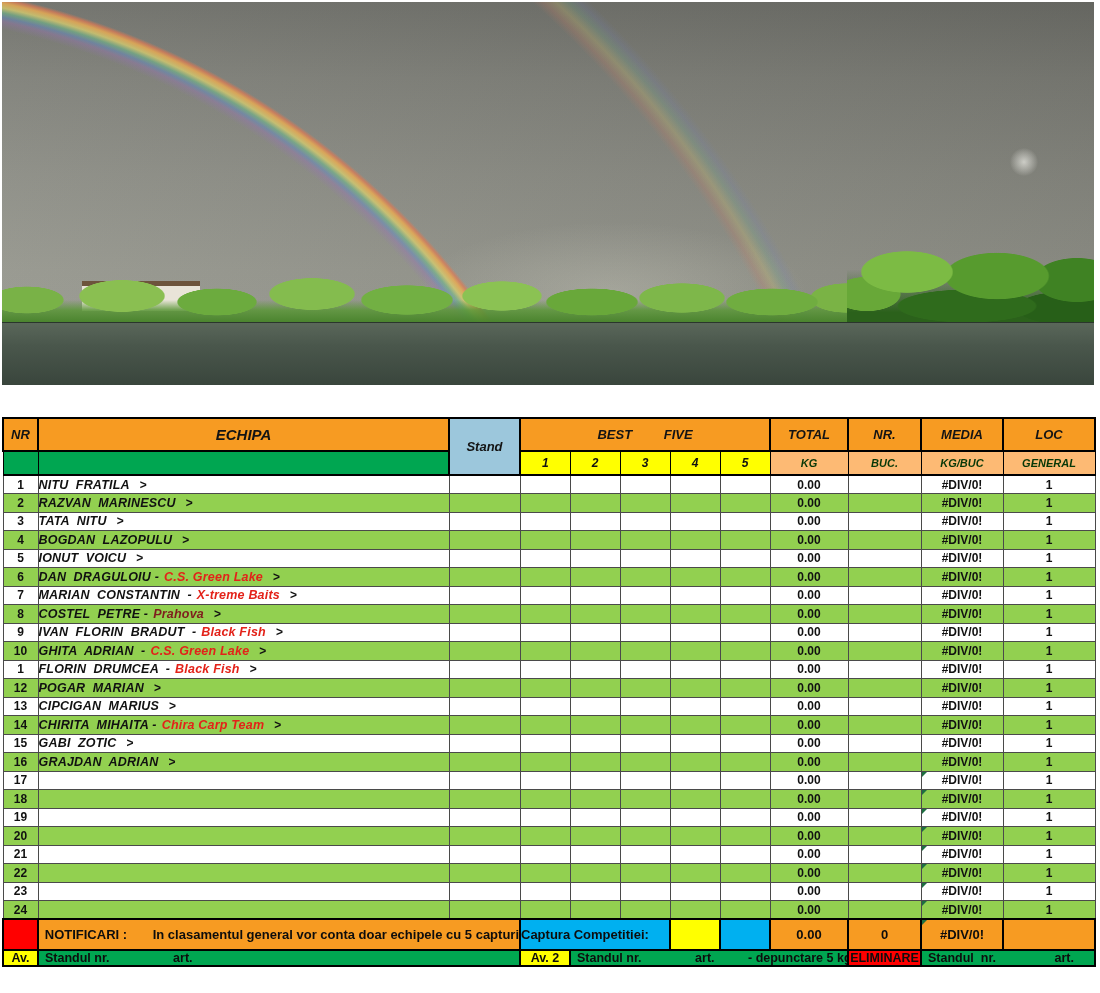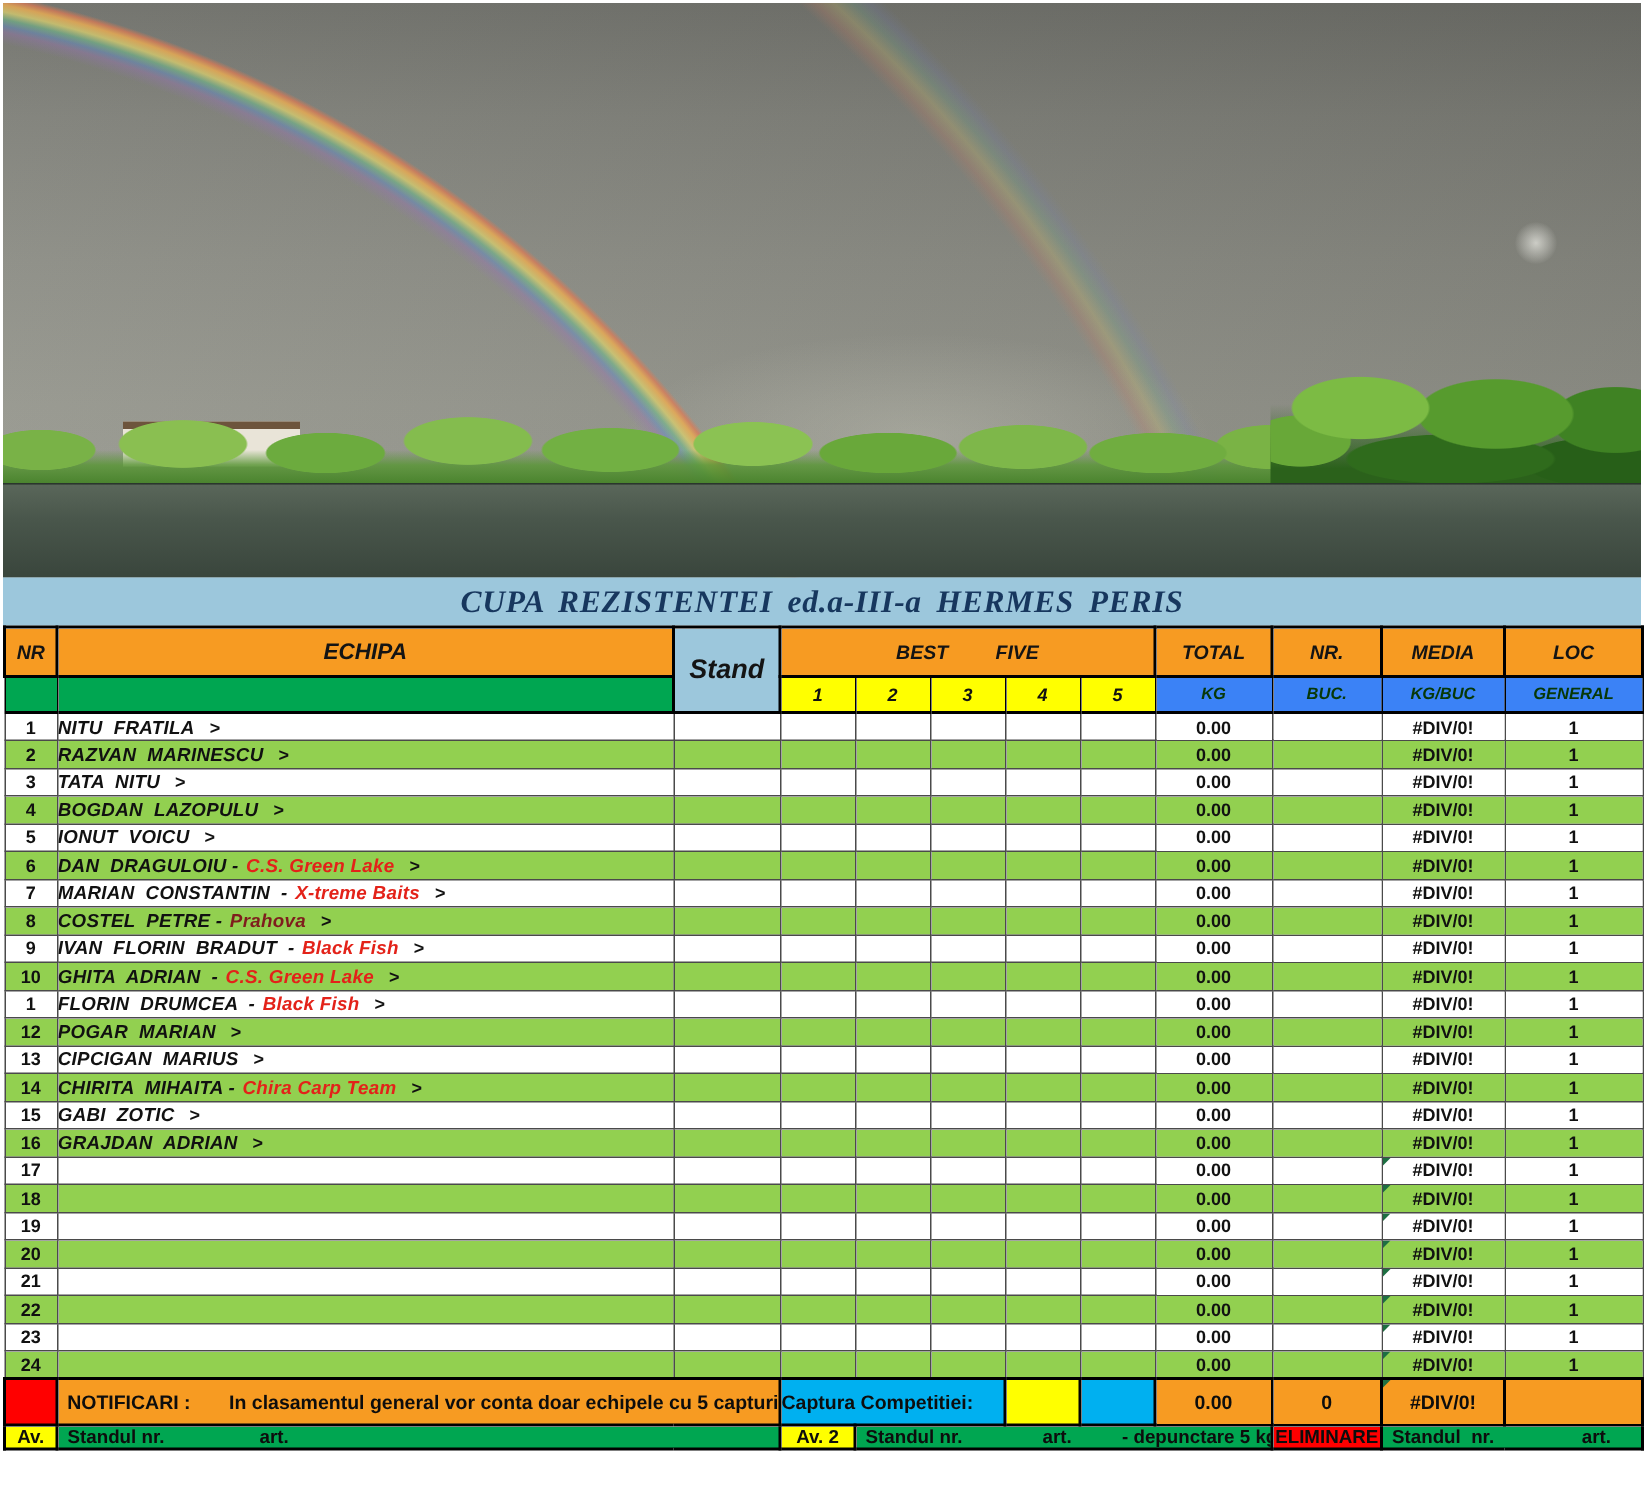--- a/index.html
+++ b/index.html
@@ -67,27 +67,27 @@
                  font-size:21px;color:#17375e;letter-spacing:.5px;word-spacing:4px;}
 
   
   table.sheet{position:absolute;left:2px;top:417px;width:1092px;border-collapse:collapse;
               table-layout:fixed;}
   table.sheet td, table.sheet th{padding:0;margin:0;box-sizing:border-box;overflow:hidden;
               white-space:nowrap;}
   th.h1{height:33px;background:#f79b22;border:2px solid #000;color:#141414;
         font-weight:bold;font-style:italic;font-size:13px;}
   th.h1.echipa{font-size:15px;}
-  th.h1.stand{background:#9cc7dc;font-size:18px;}
+  th.h1.stand{background:#9cc7dc;font-size:13px;}
   th.h1.bestfive{word-spacing:28px;}
   th.h2{height:24px;border:1px solid #000;border-bottom:2px solid #000;
         font-weight:bold;font-style:italic;}
   th.h2.greenfill{background:#00a651;}
   th.h2.yellow{background:#ffff00;font-size:12px;color:#111;}
-  th.h2.greenlbl{background:#3b82f6;font-size:11px;color:#073807;}
+  th.h2.greenlbl{background:#fdba74;font-size:11px;color:#073807;}
   tr.data-row td{height:18.5px;border:1px solid #4a4a4a;background:#ffffff;
         font-size:12px;font-weight:bold;color:#111;}
   tr.data-row.green td{background:#92d050;}
   td.c-nr{text-align:center;}
   td.c-name{text-align:left;padding-left:4px;}
   td.c-name .nm, td.c-name .club{font-style:italic;font-size:12.5px;letter-spacing:.2px;white-space:pre;}
   td.c-name .club{color:#e32219;margin-left:5px;}
   td.c-name .club.black{color:#7f1d1d;}
   td.c-name .arrow{margin-left:10px;font-weight:bold;}
   td.c-total,td.c-buc,td.c-media,td.c-loc{text-align:center;position:relative;}
@@ -123,23 +123,20 @@
     <div class="sky-glow"></div>
     <div class="rainbow-secondary"></div>
     <div class="rainbow-primary"></div>
     <div class="moon"></div>
     <div class="building"></div>
     <div class="trees-left"></div>
     <div class="trees-right"></div>
     <div class="water"></div>
   </div>
 
-  <div class="titlebar">
-    <span>CUPA REZISTENTEI ed.a-III-a HERMES PERIS</span>
-  </div>
 
   <table class="sheet">
     <colgroup>
       <col style="width:35px">
         <col style="width:411px">
         <col style="width:71px">
       <col style="width:50px">
         <col style="width:50px">
         <col style="width:50px">
         <col style="width:50px">

